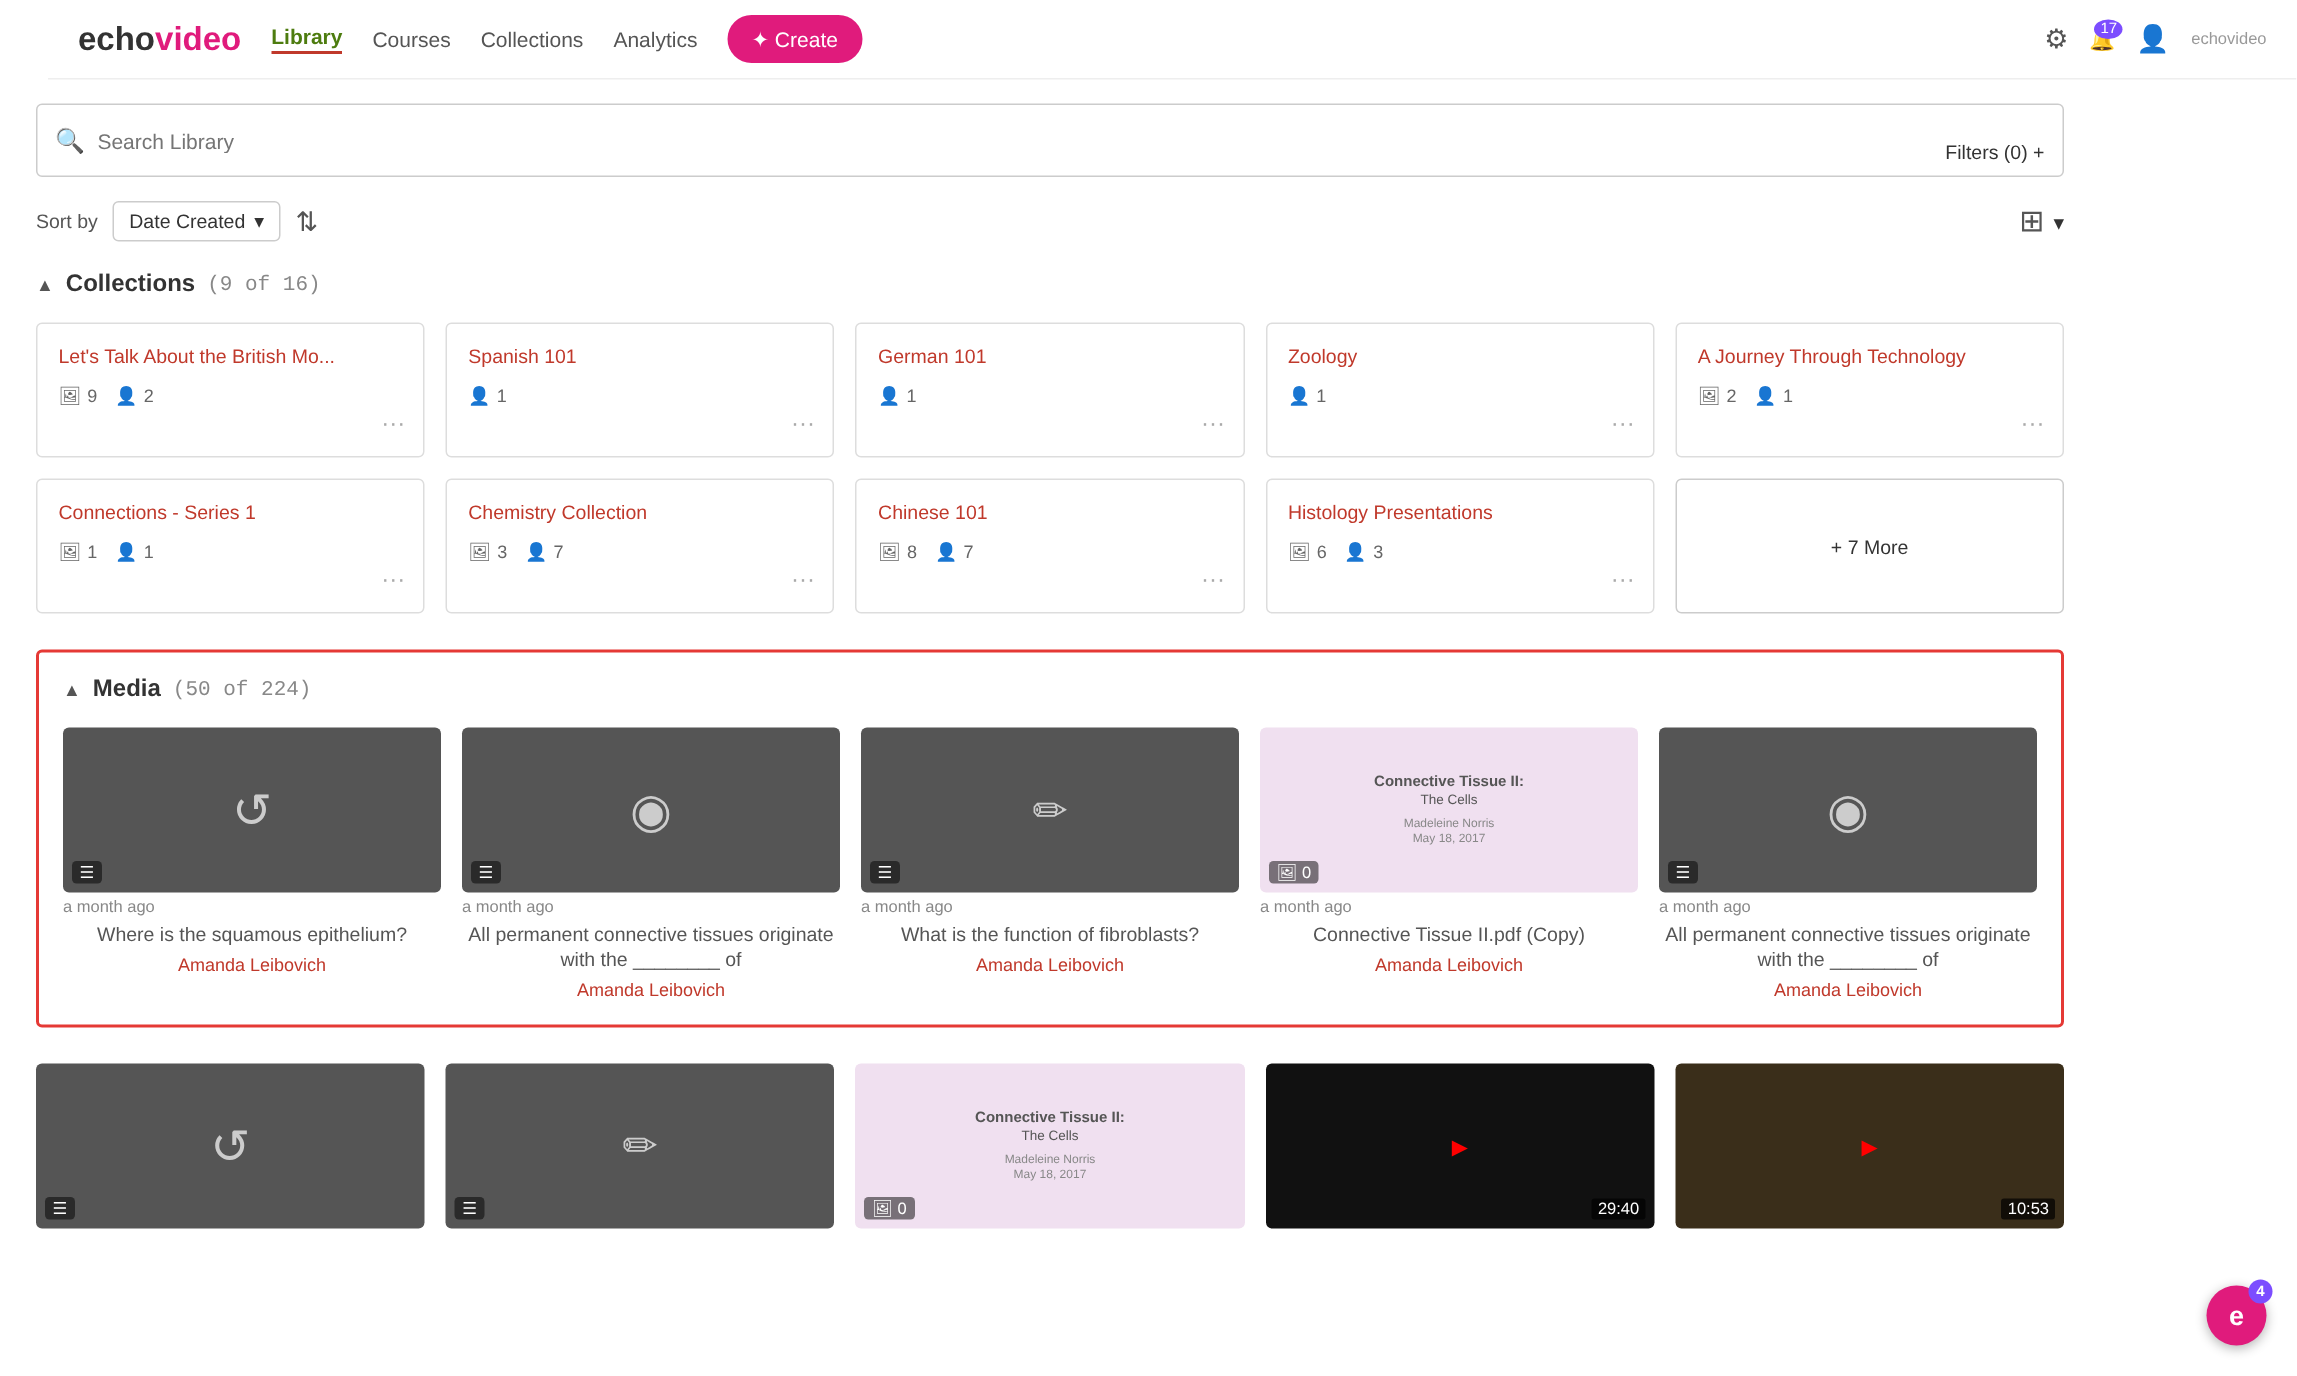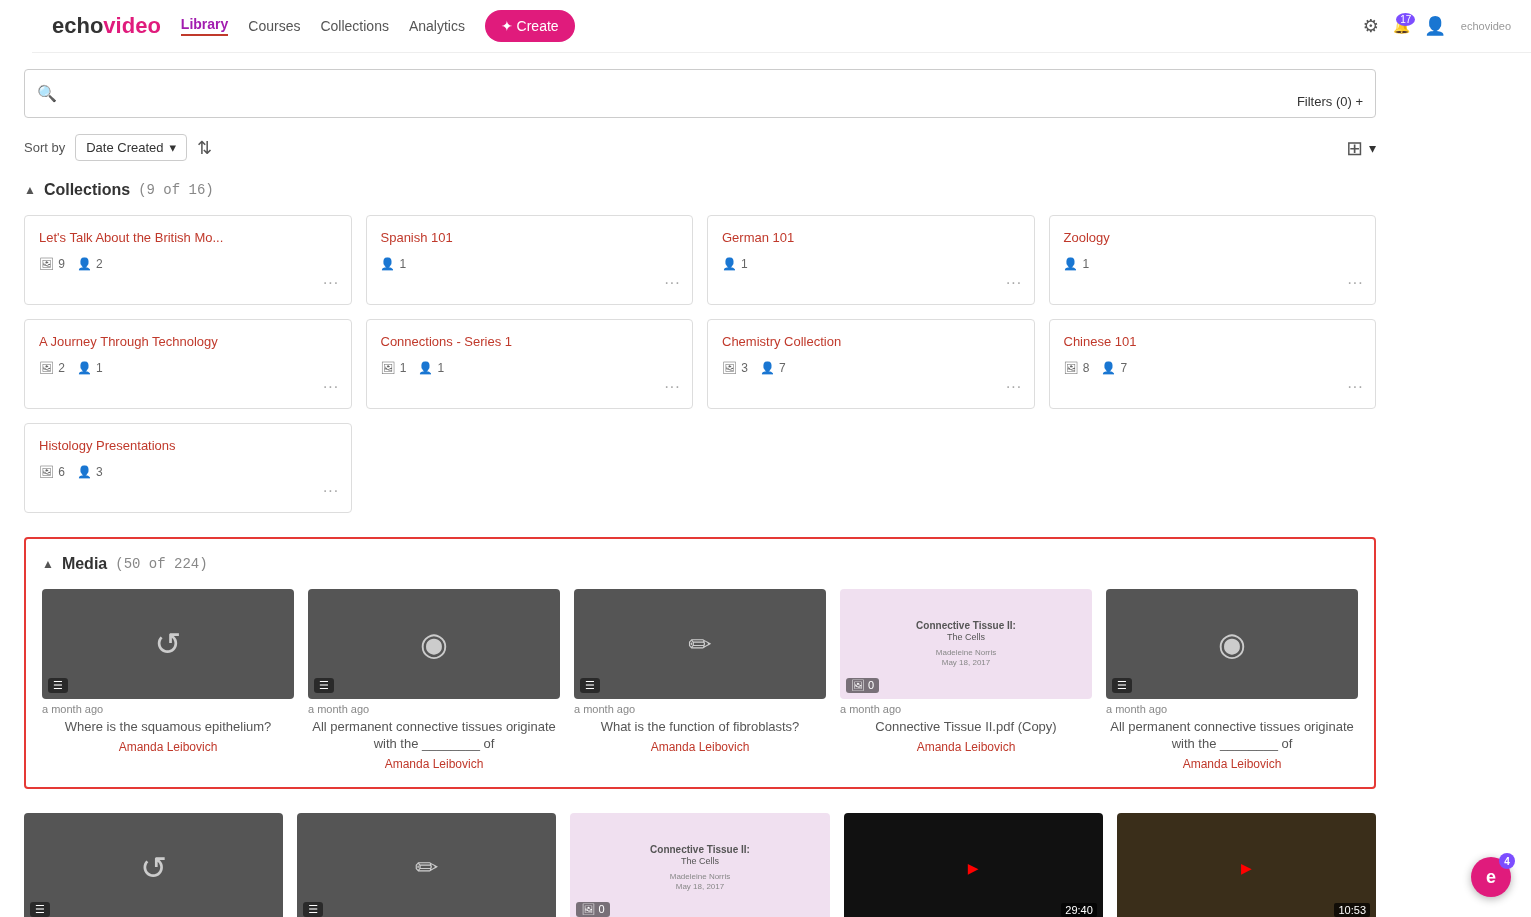--- a/index.html
+++ b/index.html
@@ -16,21 +16,21 @@
     }
     .logo {
       font-size: 22px;
       font-weight: bold;
       color: #333;
     }
     .logo span.echo { color: #333; }
     .logo span.video { color: #e01b7c; }
     .nav-links { display: flex; gap: 20px; align-items: center; }
     .nav-link { color: #555; text-decoration: none; font-size: 14px; cursor: pointer; }
-    .nav-link.active { color: #a21caf; font-weight: bold; border-bottom: 2px solid #c0392b; padding-bottom: 2px; }
+    .nav-link.active { color: #4d7c0f; font-weight: bold; border-bottom: 2px solid #c0392b; padding-bottom: 2px; }
     .create-btn {
       background: #e01b7c;
       color: white;
       border: none;
       padding: 8px 16px;
       border-radius: 20px;
       cursor: pointer;
       font-size: 14px;
       display: flex; align-items: center; gap: 6px;
     }
@@ -88,21 +88,21 @@
       gap: 8px;
       margin-bottom: 16px;
     }
     .section-title { font-size: 16px; font-weight: bold; color: #333; }
     .section-count { color: #888; font-size: 14px; font-family: Liberation Mono, monospace; }
     .chevron { color: #555; font-size: 12px; cursor: pointer; }
 
     
     .collections-grid {
       display: grid;
-      grid-template-columns: repeat(4, 1fr);
+      grid-template-columns: repeat(5, 1fr);
       gap: 14px;
       margin-bottom: 24px;
     }
     .collection-card {
       border: 1px solid #ddd;
       border-radius: 4px;
       padding: 14px;
       cursor: pointer;
       min-height: 90px;
       position: relative;
@@ -251,20 +251,21 @@
     </span>
     <span class="header-icon">👤</span>
     <span class="echovideo-logo">echovideo</span>
   </div>
 </div>
 
 <div class="main">
 
   <div class="search-bar">
     <span class="search-icon">🔍</span>
+    <input type="text" placeholder="Search Library" style="">
     <span class="filters-link">Filters (0) +</span>
   </div>
 
   <div class="sort-bar">
     <span class="sort-label">Sort by</span>
     <div class="sort-select">
       <span>Date Created</span>
       <span>▾</span>
     </div>
     <span style="font-size:18px;color:#555;cursor:pointer;">⇅</span>
@@ -345,20 +346,21 @@
         <span class="three-dots">···</span>
       </div>
       <div class="collection-card">
         <div class="collection-title">Histology Presentations</div>
         <div class="collection-meta">
           <span class="collection-meta-item">🖼 <span>6</span></span>
           <span class="collection-meta-item">👤 <span>3</span></span>
         </div>
         <span class="three-dots">···</span>
       </div>
+      <button class="more-btn">+ 7 More</button>
     </div>
   </div>
 
   <div class="media-section">
     <div class="section-header">
       <span class="chevron">▲</span>
       <span class="section-title">Media</span>
       <span class="section-count">(50 of 224)</span>
     </div>
     <div class="media-grid">

